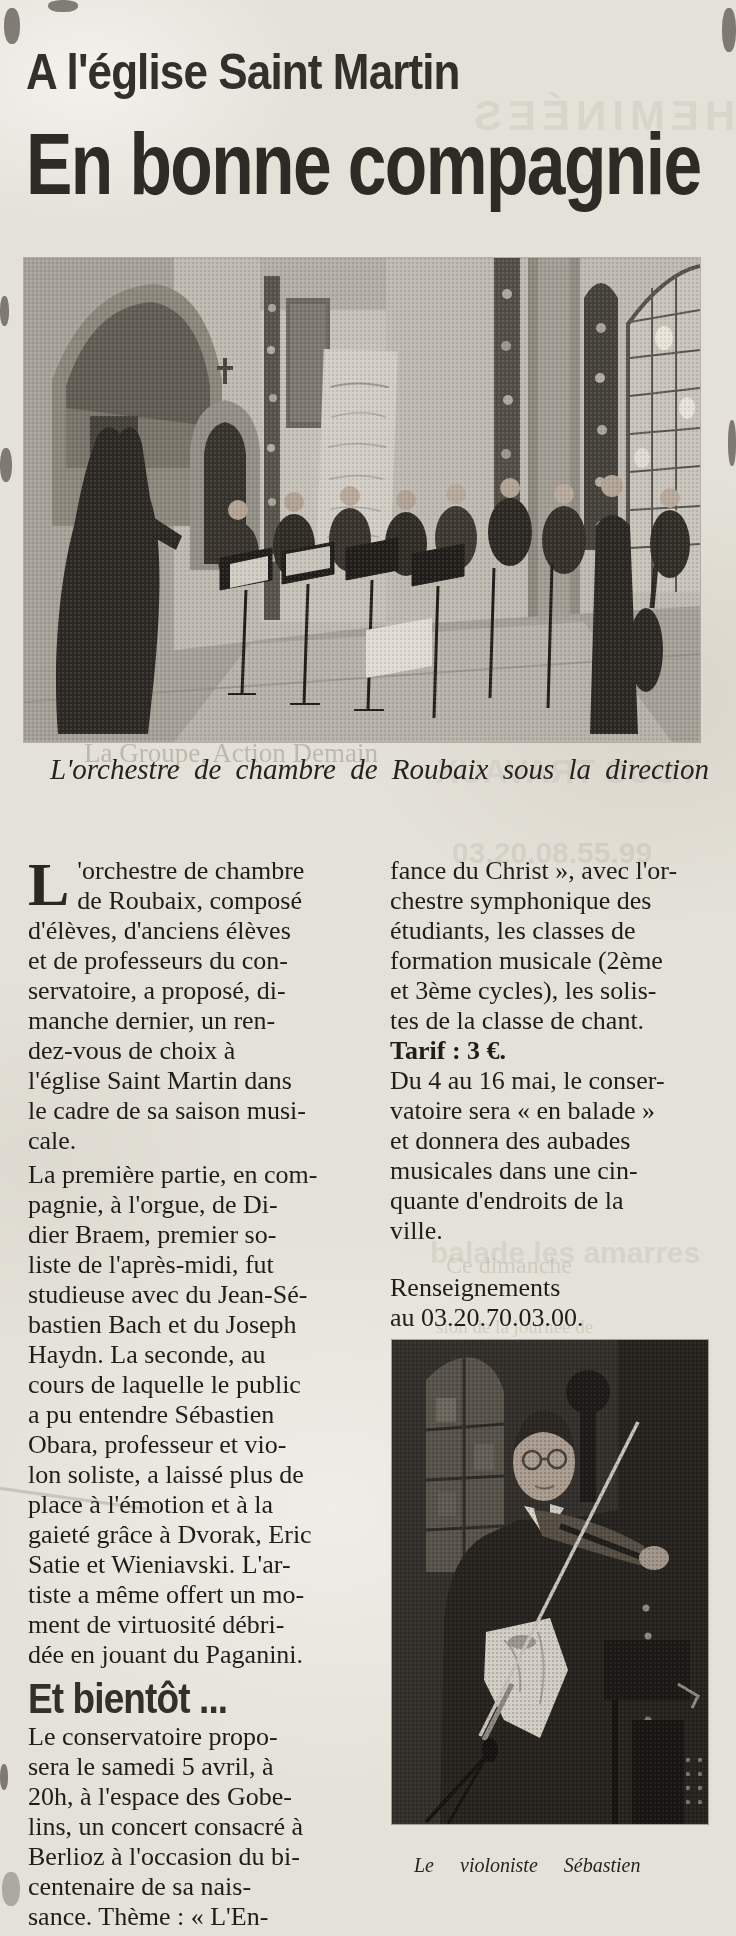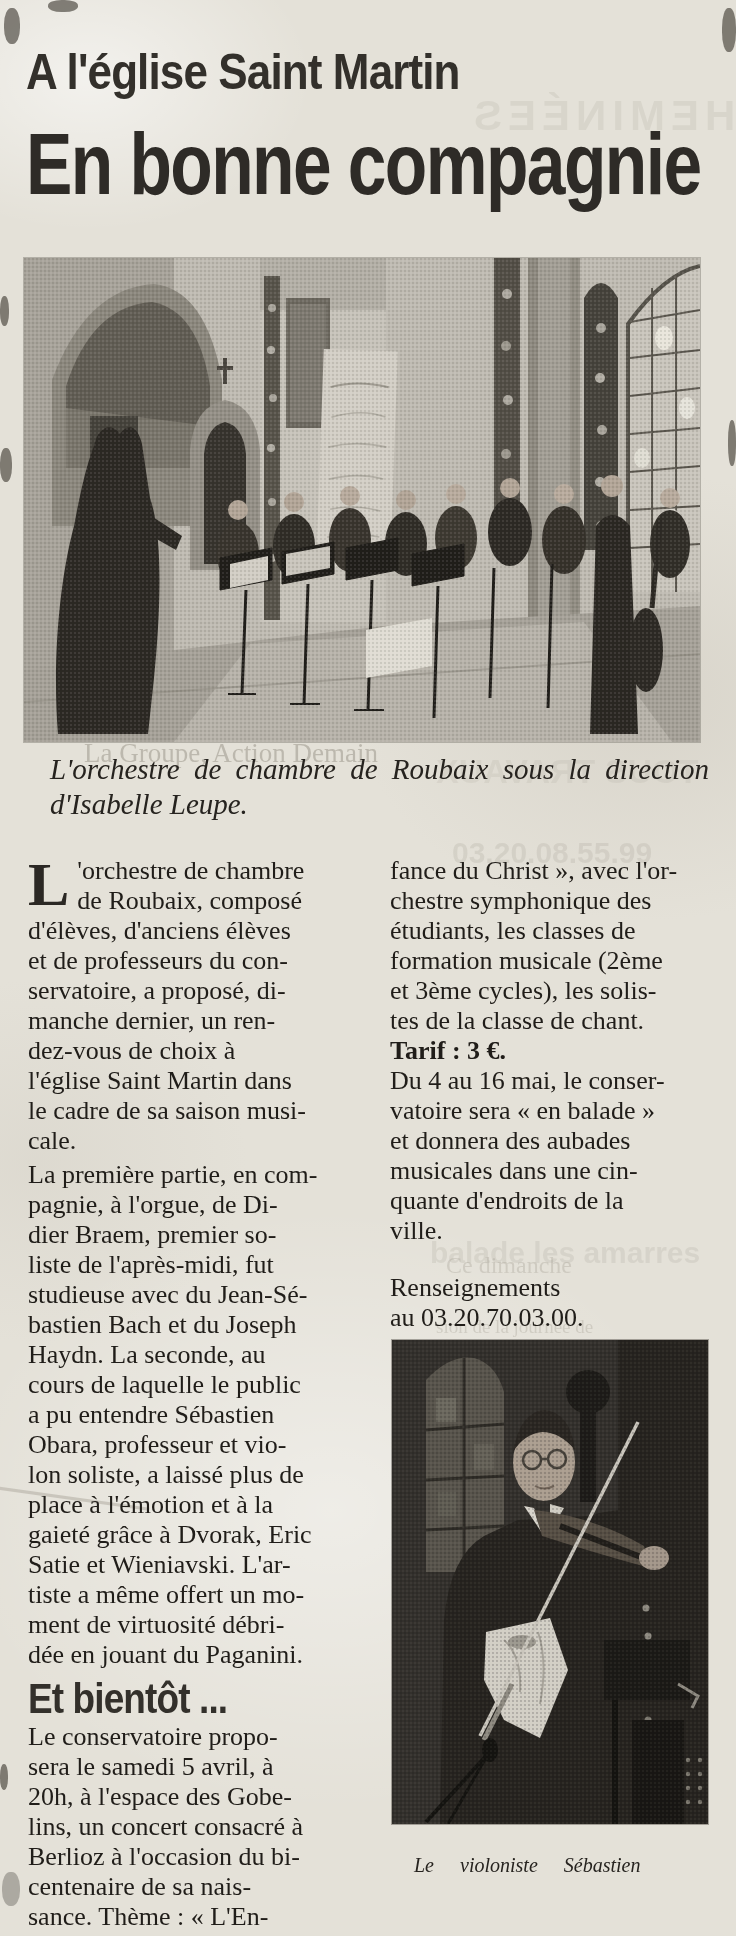--- a/index.html
+++ b/index.html
@@ -227,21 +227,20 @@
       <polygon points="342,372 408,360 408,408 342,420" fill="#e0ddd4"></polygon>
       <polygon points="206,306 244,298 244,322 206,330" fill="#d2cec5"></polygon>
       <polygon points="262,296 306,288 306,310 262,318" fill="#c9c5bc"></polygon>
 
       <rect width="676" height="484" fill="url(#grain1)"></rect>
     </svg>
   </figure>
 
   <div class="abs caption cap1">
     <span class="l1">L'orchestre de chambre de Roubaix sous la direction</span><br>
-    <span class="l2">d'Isabelle Leupe.</span>
   </div>
 
   <div class="abs col col-left">
     <div class="para"><span class="dropcap">L</span><span>'orchestre de chambre
 de Roubaix, composé
 d'élèves, d'anciens élèves
 et de professeurs du con-
 servatoire, a proposé, di-
 manche dernier, un ren-
 dez-vous de choix à

